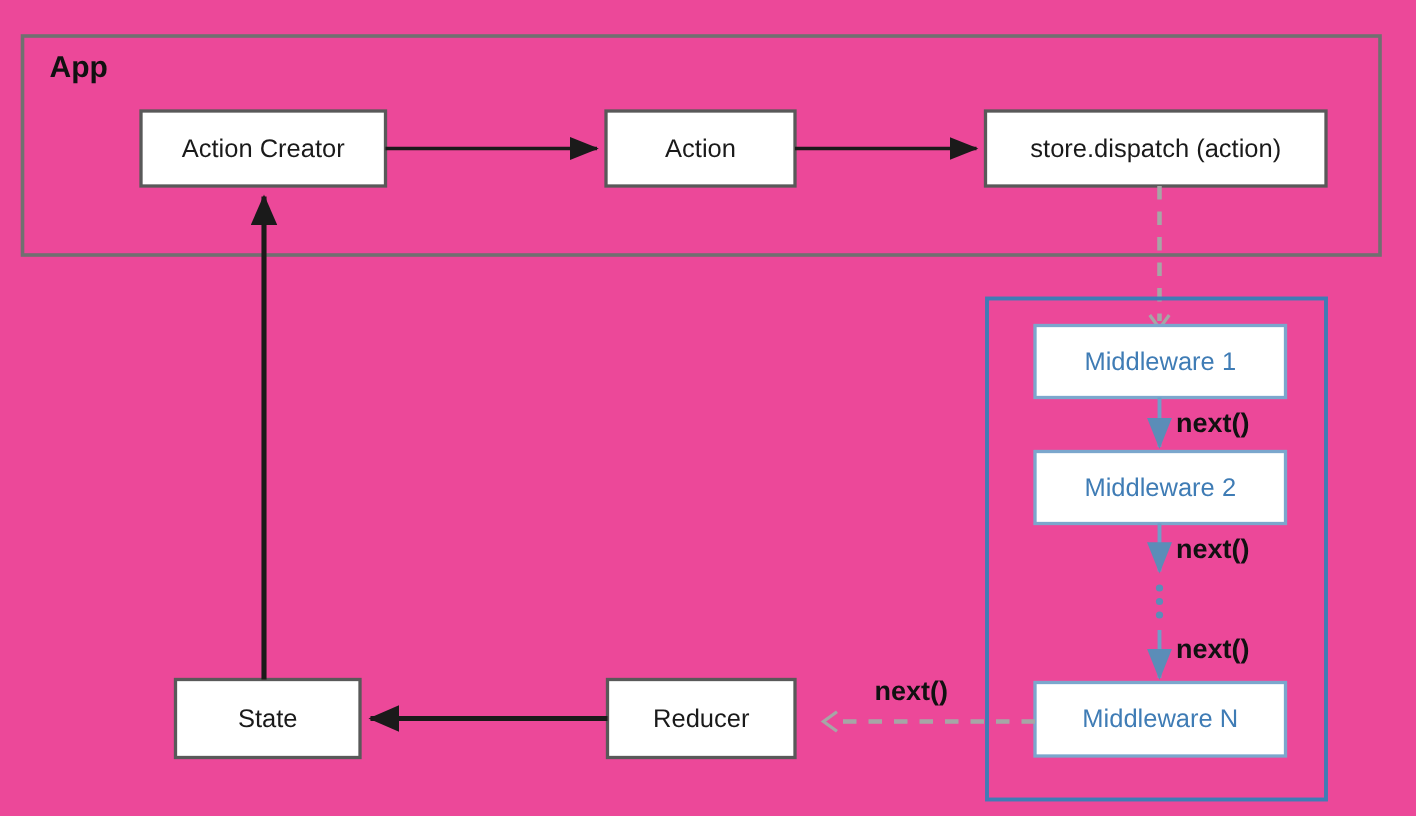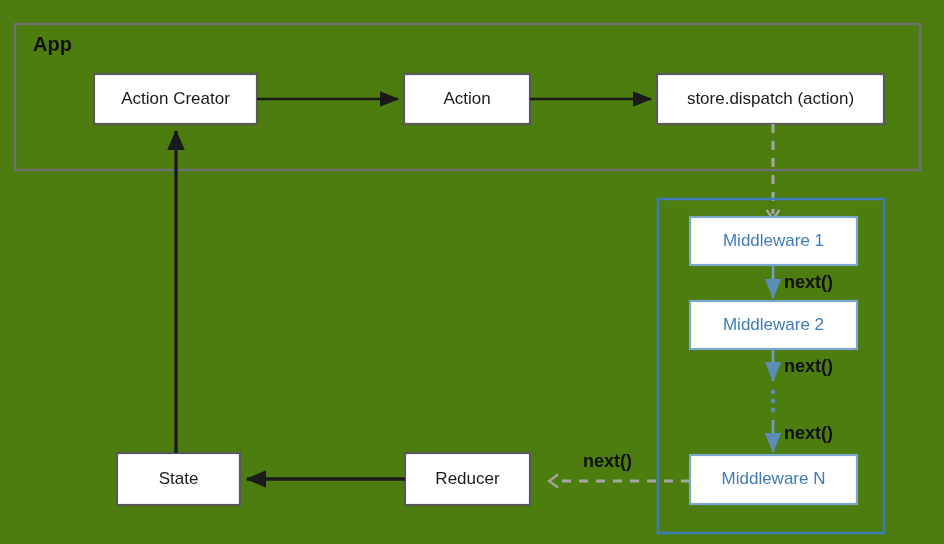--- a/index.html
+++ b/index.html
@@ -10,21 +10,21 @@
   body {
     width: 944px;
     height: 544px;
     font-family: "Liberation Sans", sans-serif;
     overflow: hidden;
   }
   #diagram-root {
     position: relative;
     width: 944px;
     height: 544px;
-    background: #4d7c0f;
+    background: #ec4899;
   }
   svg#diagram {
     position: absolute;
     left: 0;
     top: 0;
     width: 944px;
     height: 544px;
     display: block;
   }
   .box-rect {

